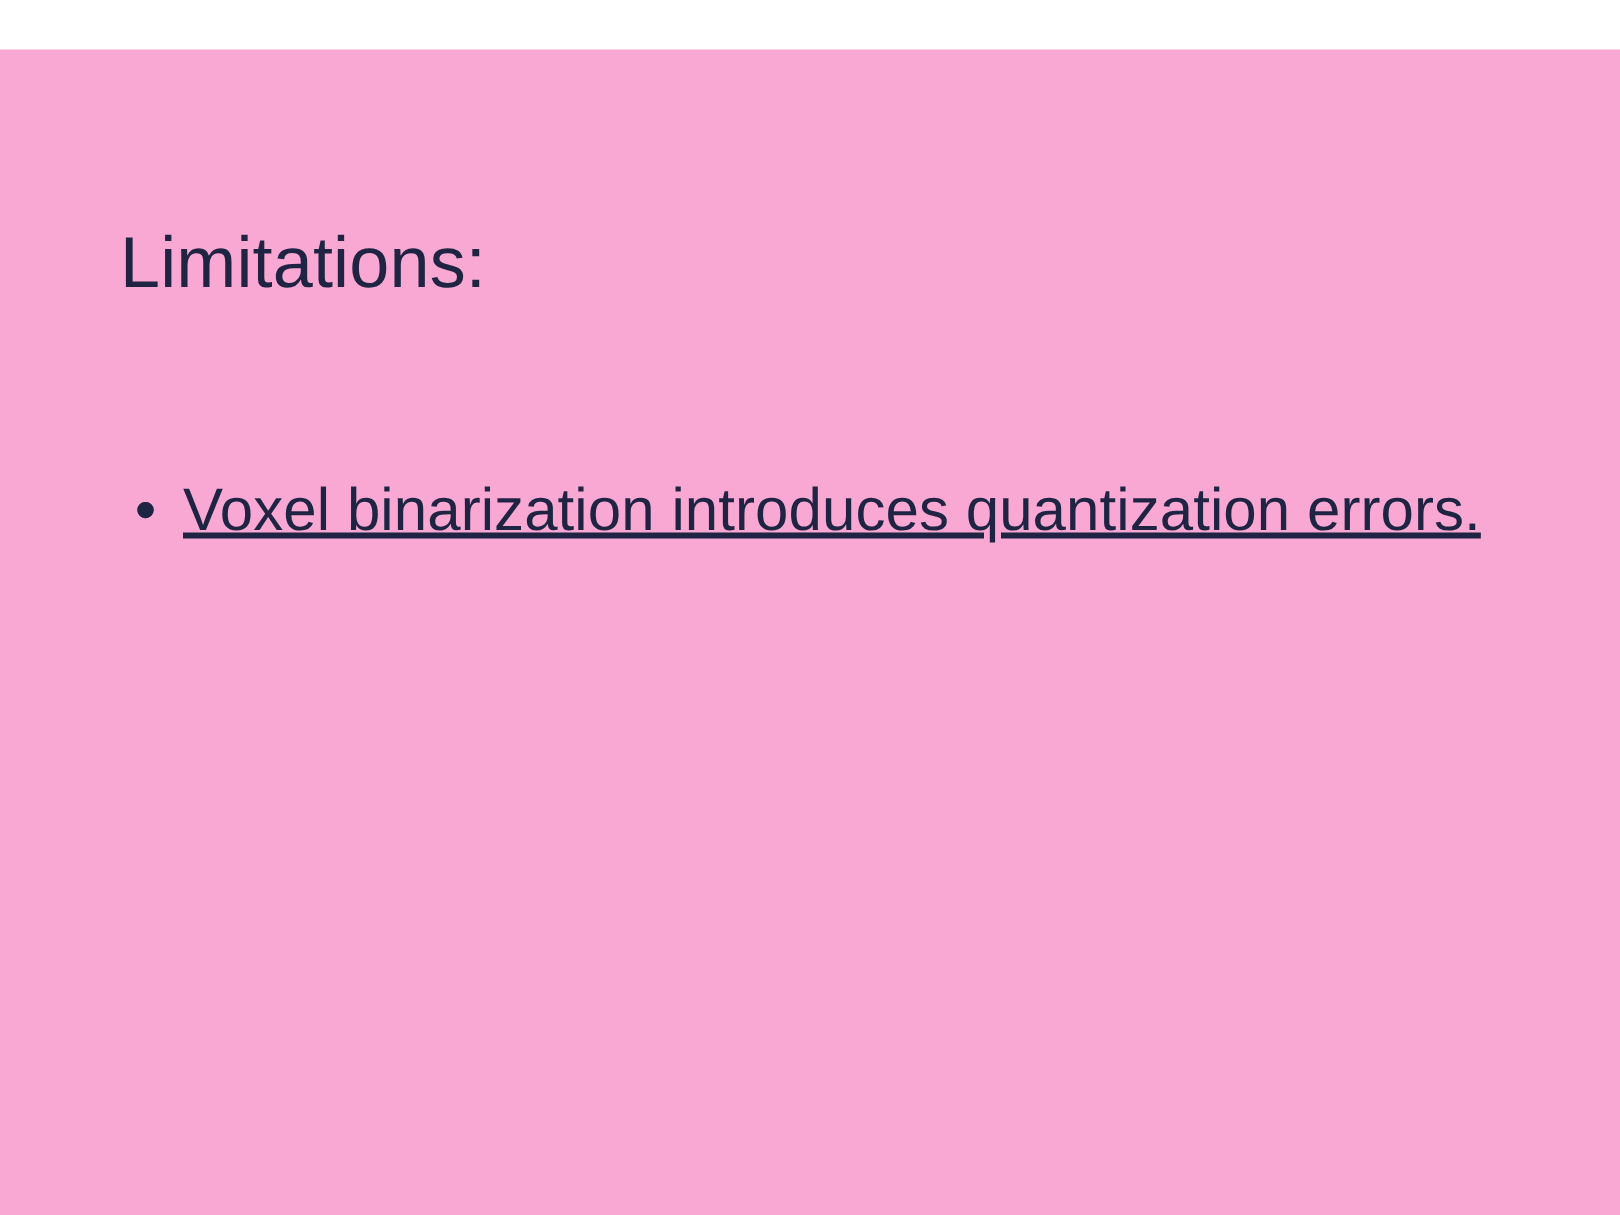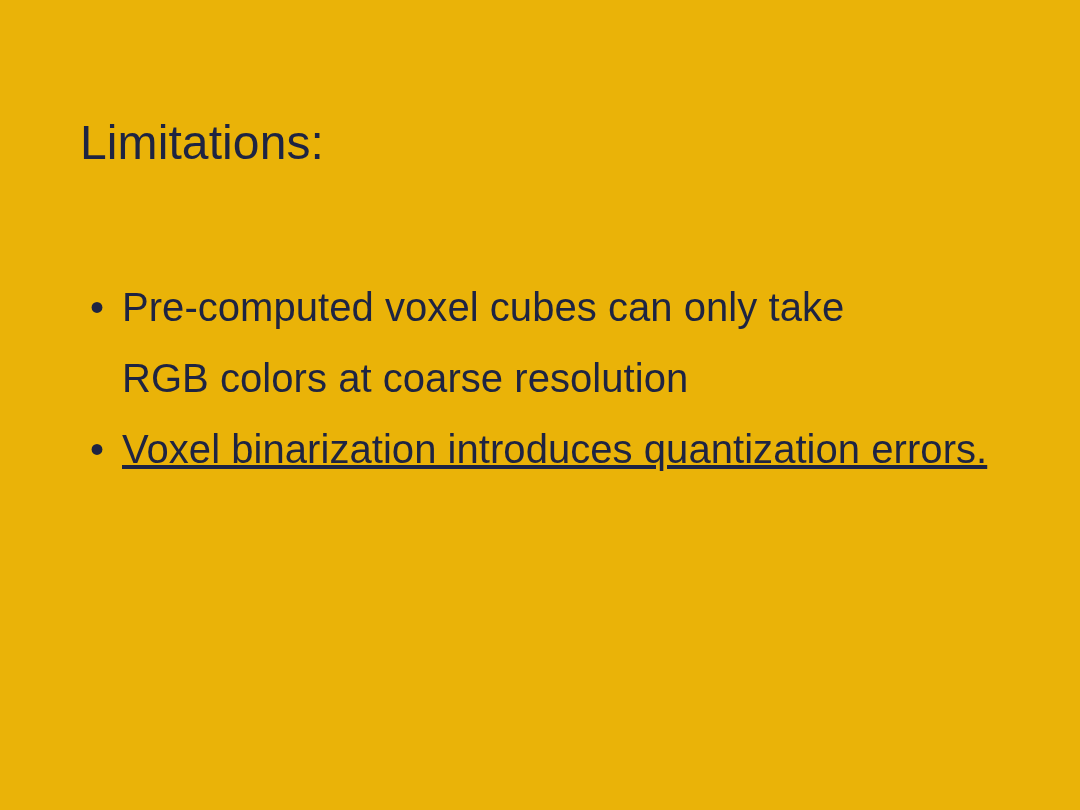--- a/index.html
+++ b/index.html
@@ -10,21 +10,22 @@
     width: 1080px;
     height: 810px;
     background: #ffffff;
     font-family: "Liberation Sans", "DejaVu Sans", sans-serif;
     overflow: hidden;
     position: relative;
   }
   .slide {
     position: absolute;
     inset: 0;
-    background: #eab308;
+    background: #f9a8d4;
+    margin-top: 33px;
   }
   .slide-title {
     position: absolute;
     left: 80px;
     top: 82px;
     font-size: 48px;
     line-height: 58px;
     font-weight: 400;
     color: #1e2442;
     letter-spacing: 0.1px;
@@ -73,21 +74,20 @@
 <body>
 
 <div class="slide">
 
   <h1 class="slide-title">Limitations:</h1>
 
   <ul class="bullet-list">
 
     <li class="bullet-item bullet-item-1">
       <span class="bullet-marker">•</span>
-      <span class="bullet-text">Pre-computed voxel cubes can only take RGB colors at coarse resolution</span>
     </li>
 
     <li class="bullet-item bullet-item-2">
       <span class="bullet-marker">•</span>
       <span class="bullet-text">Voxel binarization introduces quantization errors.</span>
     </li>
 
   </ul>
 
 </div>

